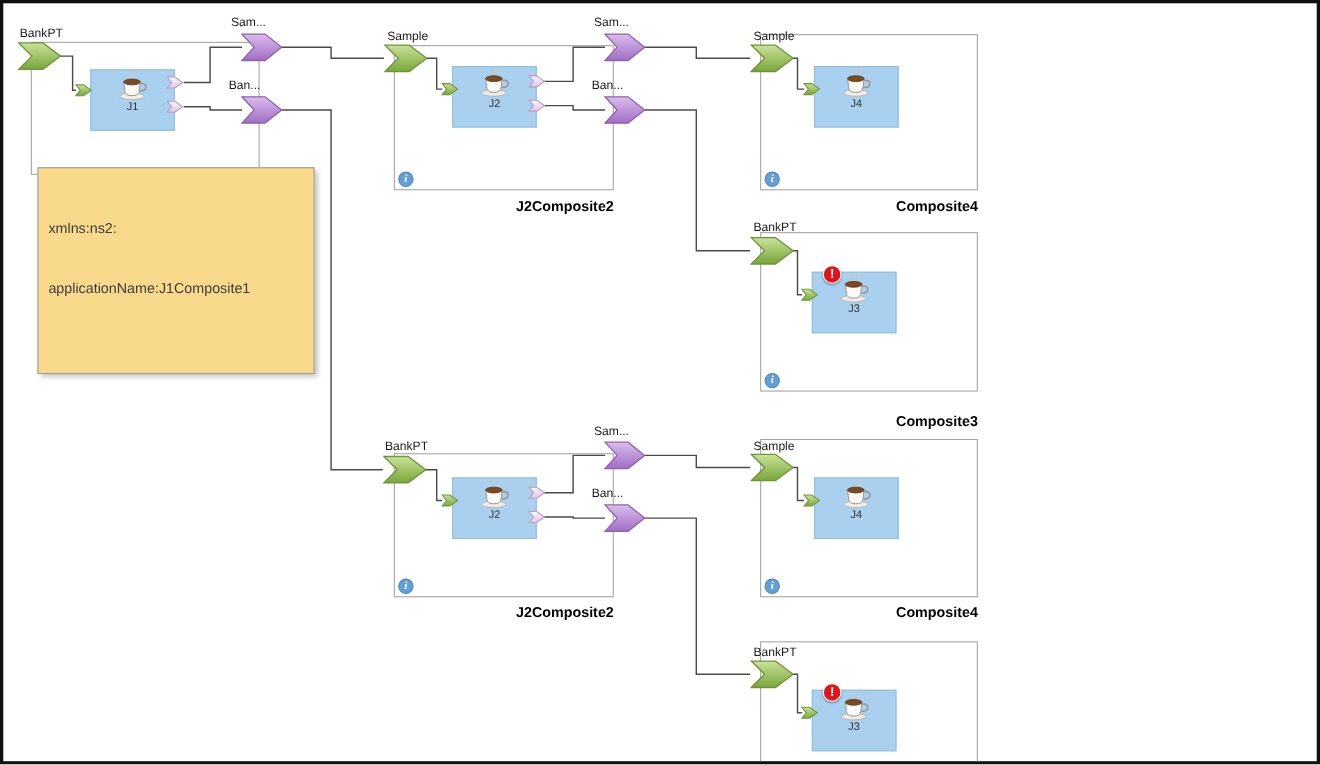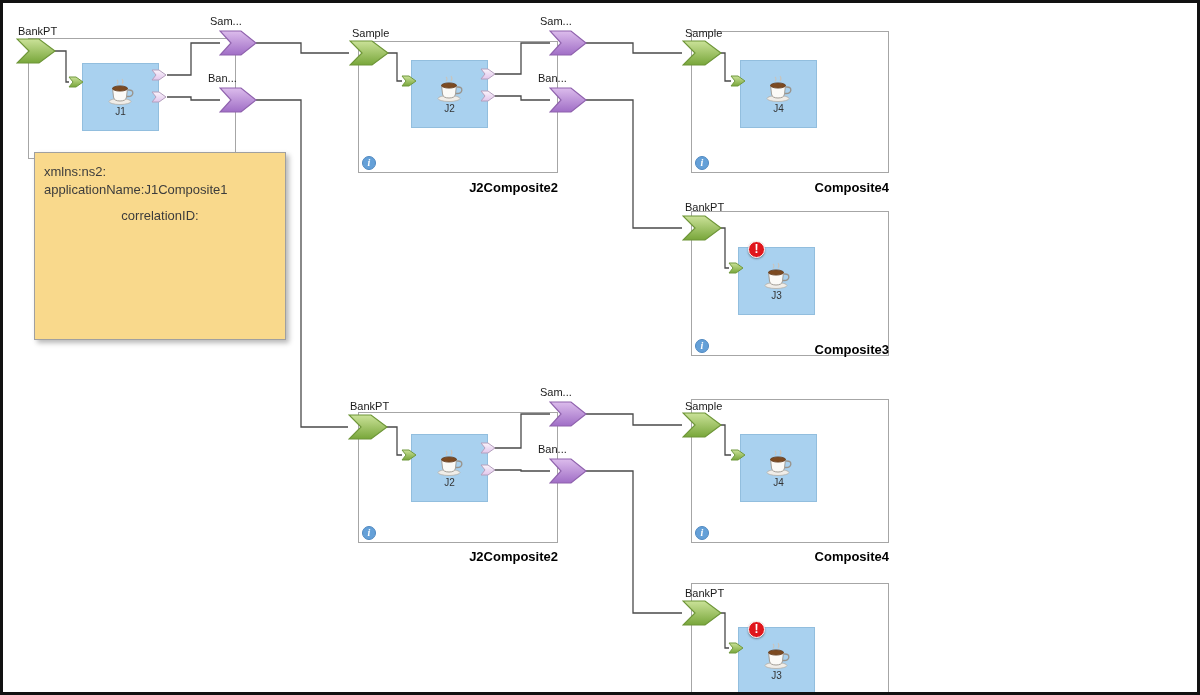--- a/index.html
+++ b/index.html
@@ -6,35 +6,35 @@
   html,body { background:#fff; font-family:"Liberation Sans", sans-serif; }
   .canvas {
     position:relative; width:1200px; height:695px;
     border:3px solid #111; background:#fff; overflow:hidden;
   }
   .wires { position:absolute; left:0; top:0; z-index:1; pointer-events:none; }
   .box { position:absolute; border:1px solid #a6a6a6; background:transparent; z-index:0; }
   .port-label { position:absolute; font-size:11px; color:#1a1a1a; white-space:nowrap; z-index:3; }
   .comp-label { position:absolute; font-size:13px; font-weight:bold; color:#000; text-align:right; z-index:3; }
   .component {
-    position:absolute; width:77px; height:68px; background:#a9d1ef;
+    position:absolute; width:77px; height:56px; background:#a9d1ef;
     border:1px solid #92bede; z-index:2;
-    display:flex; flex-direction:column; align-items:center; justify-content:center;
+    display:flex; flex-direction:column; align-items:center; 
   }
   .comp-name { font-size:10px; color:#333; line-height:1; margin-top:1px; }
   .arrow-svg { position:absolute; z-index:2; }
   .port-svg { position:absolute; z-index:4; }
   .tooltip {
     position:absolute; left:31px; top:149px; width:252px; height:188px;
     background:#f9d98c; border:1px solid #a0a0a0;
     box-shadow:3px 3px 5px rgba(0,0,0,.28);
     padding:10px 9px; font-size:13px; color:#3c3c3c; line-height:1.35;
     z-index:10; overflow:hidden;
   }
-  .tooltip .tline { white-space:nowrap; overflow:hidden; }
+  .tooltip .tline { white-space:nowrap; overflow:hidden;margin-top:36px; }
   .tooltip .tline:nth-child(2) { margin-bottom:9px; }
   .tooltip .tline:nth-child(3) { margin-bottom:9px;text-align:center; }
   .tooltip .tline:nth-child(5) { margin-bottom:7px; }
   .info-badge {
     position:absolute; width:14px; height:14px; border-radius:50%;
     background:#64a0d8; border:1px solid #4f88c0; color:#fff;
     font-size:10px; font-weight:bold; font-style:italic; text-align:center;
     line-height:12px; font-family:"Liberation Serif", serif; z-index:4;
   }
   .error-badge {
@@ -119,21 +119,20 @@
     <path d="M1,2 L22,2 L37,14 L22,26 L1,26 L12,14 Z" fill="url(#gPurple)" stroke="#8f62ad" stroke-width="1.2"></path>
   </svg>
   <div class="port-label" style="left:205px;top:69px">Ban...</div>
   <svg class="arrow-svg" style="left:216px;top:83px" width="38" height="28" viewBox="0 0 38 28">
     <path d="M1,2 L22,2 L37,14 L22,26 L1,26 L12,14 Z" fill="url(#gPurple)" stroke="#8f62ad" stroke-width="1.2"></path>
   </svg>
 
   <div class="tooltip">
     <div class="tline">xmlns:ns2:</div>
     <div class="tline">applicationName:J1Composite1</div>
-    <div class="tline">correlationID:</div>
   </div>
 
   <div class="box" style="left:355px;top:38px;width:200px;height:132px"></div>
   <div class="comp-label" style="left:355px;top:177px;width:200px">J2Composite2</div>
   <div class="port-label" style="left:349px;top:24px">Sample</div>
   <svg class="arrow-svg" style="left:346px;top:36px" width="40" height="28" viewBox="0 0 40 28">
     <path d="M1,2 L23,2 L39,14 L23,26 L1,26 L13,14 Z" fill="url(#gGreen)" stroke="#6e9638" stroke-width="1.2"></path>
   </svg>
   <div class="component" style="left:408px;top:57px">
     <svg width="32" height="28" viewBox="0 0 32 28">
@@ -179,21 +178,21 @@
       <path d="M12,2 q2,2 0,4 M17,1 q2,2.5 0,5" fill="none" stroke="#c9c4bc" stroke-width="1.1"></path>
     </svg>
     <span class="comp-name">J4</span>
   </div>
   <svg class="port-svg" style="left:727px;top:70px" width="16" height="16" viewBox="0 0 16 16">
     <path d="M1,3 L8,3 L15,8 L8,13 L1,13 L5,8 Z" fill="url(#gGreen)" stroke="#70993f" stroke-width="1"></path>
   </svg>
   <div class="info-badge" style="left:692px;top:153px"><span>i</span></div>
 
   <div class="box" style="left:688px;top:208px;width:198px;height:145px"></div>
-  <div class="comp-label" style="left:688px;top:339px;width:198px">Composite3</div>
+  <div class="comp-label" style="left:688px;top:372px;width:198px">Composite3</div>
   <div class="port-label" style="left:682px;top:198px">BankPT</div>
   <svg class="arrow-svg" style="left:679px;top:211px" width="40" height="28" viewBox="0 0 40 28">
     <path d="M1,2 L23,2 L39,14 L23,26 L1,26 L13,14 Z" fill="url(#gGreen)" stroke="#6e9638" stroke-width="1.2"></path>
   </svg>
   <div class="component" style="left:735px;top:244px">
     <svg width="32" height="28" viewBox="0 0 32 28">
       <ellipse cx="15" cy="23.5" rx="11" ry="3" fill="#f0ede8" stroke="#b5b0a8" stroke-width="0.8"></ellipse>
       <path d="M7.5,10 L22.5,10 L21.5,19 Q21,23 15,23 Q9,23 8.5,19 Z" fill="#fbfaf7" stroke="#9a948c" stroke-width="0.9"></path>
       <ellipse cx="15" cy="10.5" rx="7.5" ry="2.6" fill="#7c4a21" stroke="#5f3a1d" stroke-width="0.8"></ellipse>
       <path d="M22.8,12 q5.5,-0.5 5,3.5 q-0.6,3.5 -5.8,3" fill="none" stroke="#9a948c" stroke-width="1.4"></path>

